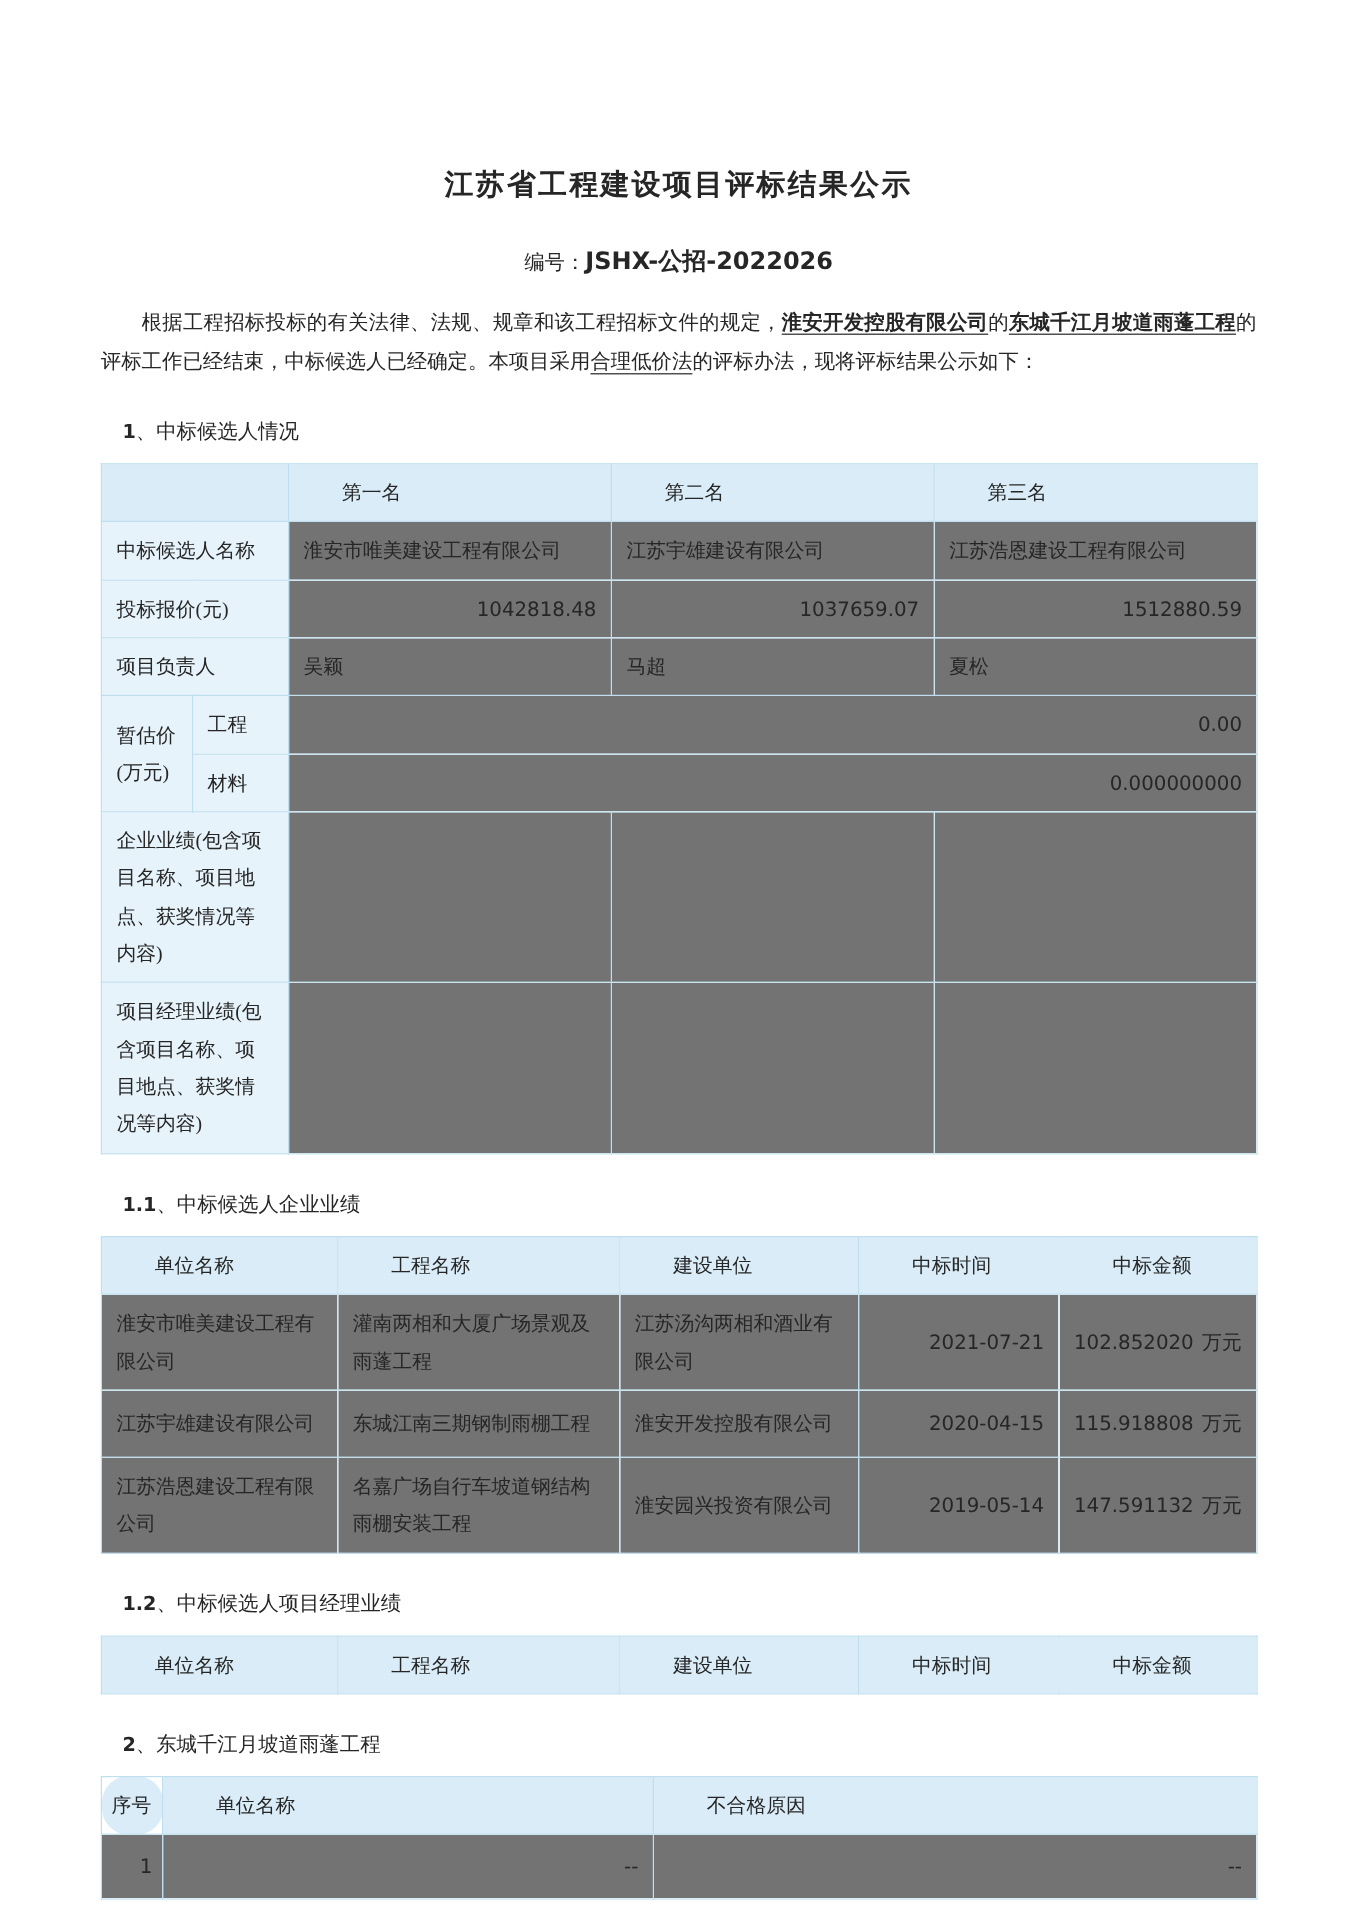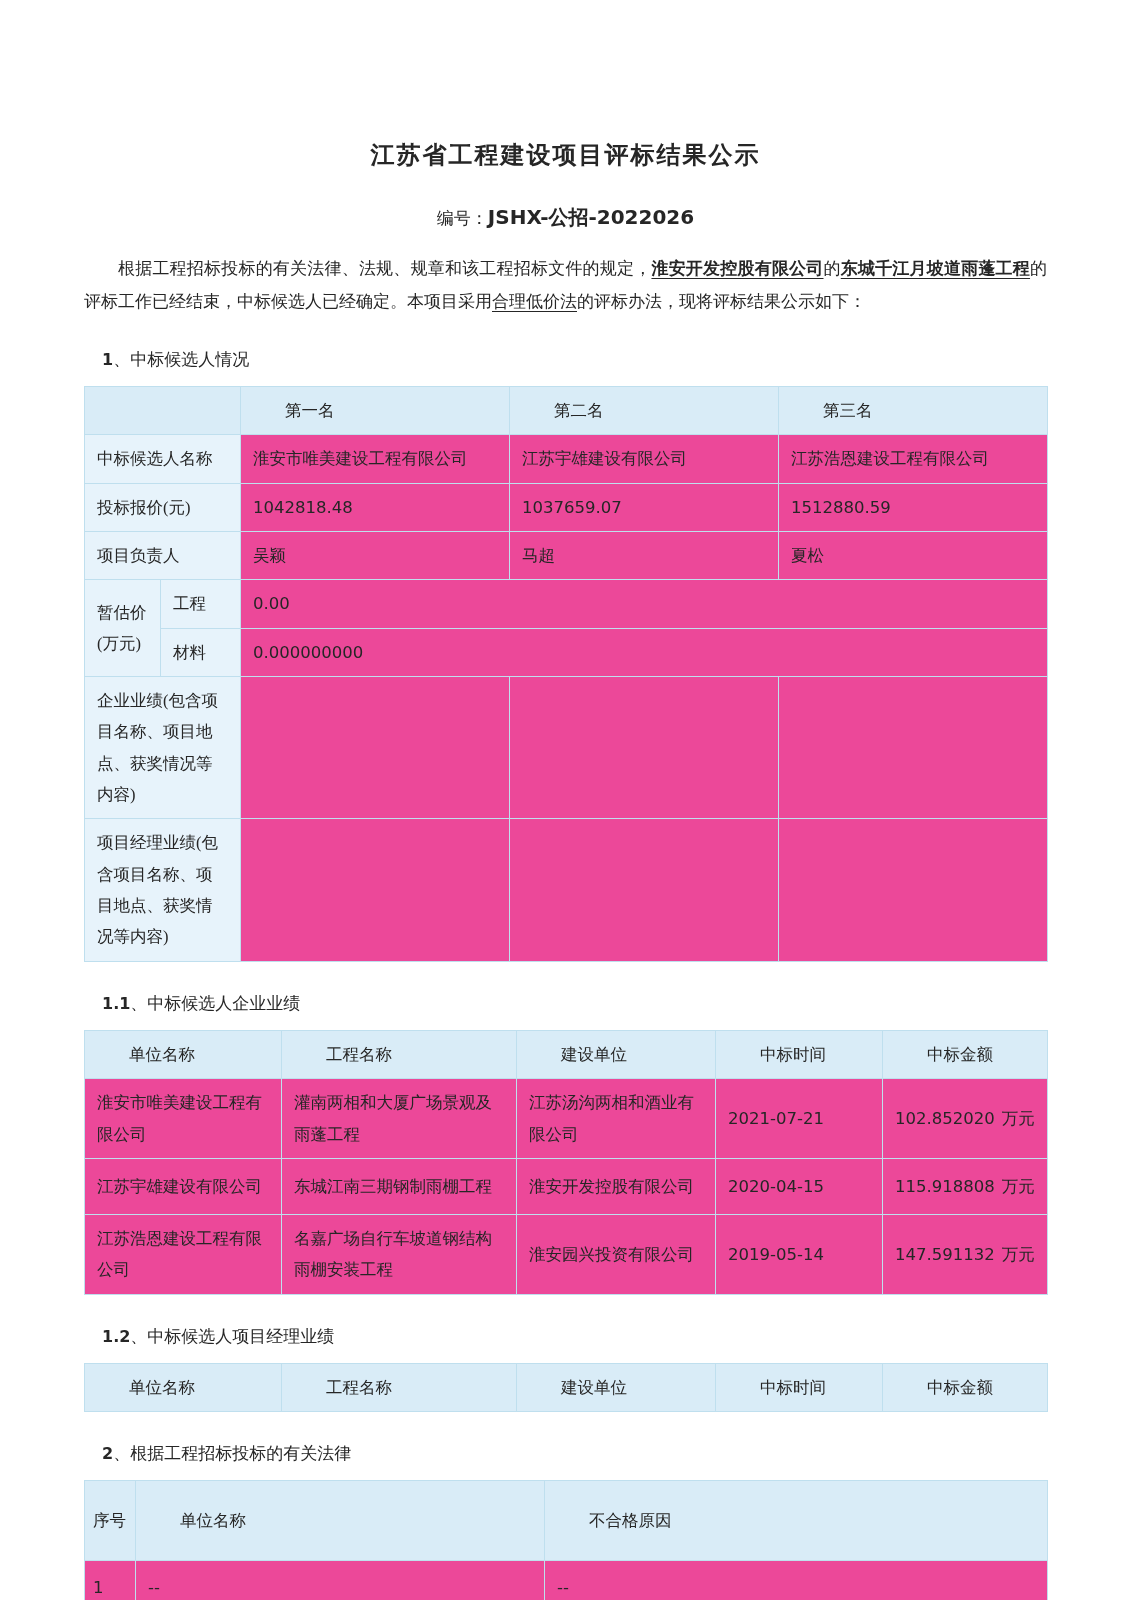--- a/index.html
+++ b/index.html
@@ -66,29 +66,30 @@
     width: 963px;
     border-collapse: collapse;
     table-layout: fixed;
     font-size: 16.5px;
   }
   td {
     border: 1px solid #bfdfee;
     padding: 8px 12px;
     vertical-align: middle;
     line-height: 1.9;
-    background: #ec4899;
+    background: #737373;
     word-break: break-all;
     overflow: hidden;
   }
   .th-cell  { background: #d9ecf7; padding-left: 44px; }
   .label-cell { background: #e7f3fb; }
   .num {
     font-family: "DejaVu Sans", "Liberation Sans", sans-serif;
     font-size: 16.5px;
+    text-align: right;
   }
   .amt-unit { margin-left: 7px; }
   tr.h45  { height: 45px; }
   tr.h44  { height: 44px; }
   tr.h46  { height: 46px; }
   tr.h54  { height: 54px; }
   tr.h56  { height: 56px; }
   tr.h70  { height: 70px; }
   tr.h72  { height: 72px; }
   tr.h104 { height: 104px; }
@@ -234,32 +235,32 @@
       <td class="th-cell">单位名称</td>
       <td class="th-cell">工程名称</td>
       <td class="th-cell">建设单位</td>
       <td class="th-cell">中标时间</td>
       <td class="th-cell">中标金额</td>
     </tr>
   </tbody>
     </table>
 
   <div class="sec-heading">
-    <span class="sec-num">2</span><span>、根据工程招标投标的有关法律</span>
+    <span class="sec-num">2</span><span>、东城千江月坡道雨蓬工程</span>
   </div>
 
   <table>
     <colgroup>
       <col style="width:51px">
         <col style="width:409px">
         <col style="width:503px">
     </colgroup>
     <tbody>
         <tr class="h46">
-      <td class="th-cell" style="padding:24px 8px;">序号</td>
+      <td class="th-cell" style="padding:8px 8px;border-radius:22px;">序号</td>
       <td class="th-cell">单位名称</td>
       <td class="th-cell">不合格原因</td>
     </tr>
     <tr class="h54">
       <td class="num" style="padding:8px 8px;">1</td>
       <td class="num">--</td>
       <td class="num">--</td>
     </tr>
   </tbody>
     </table>

